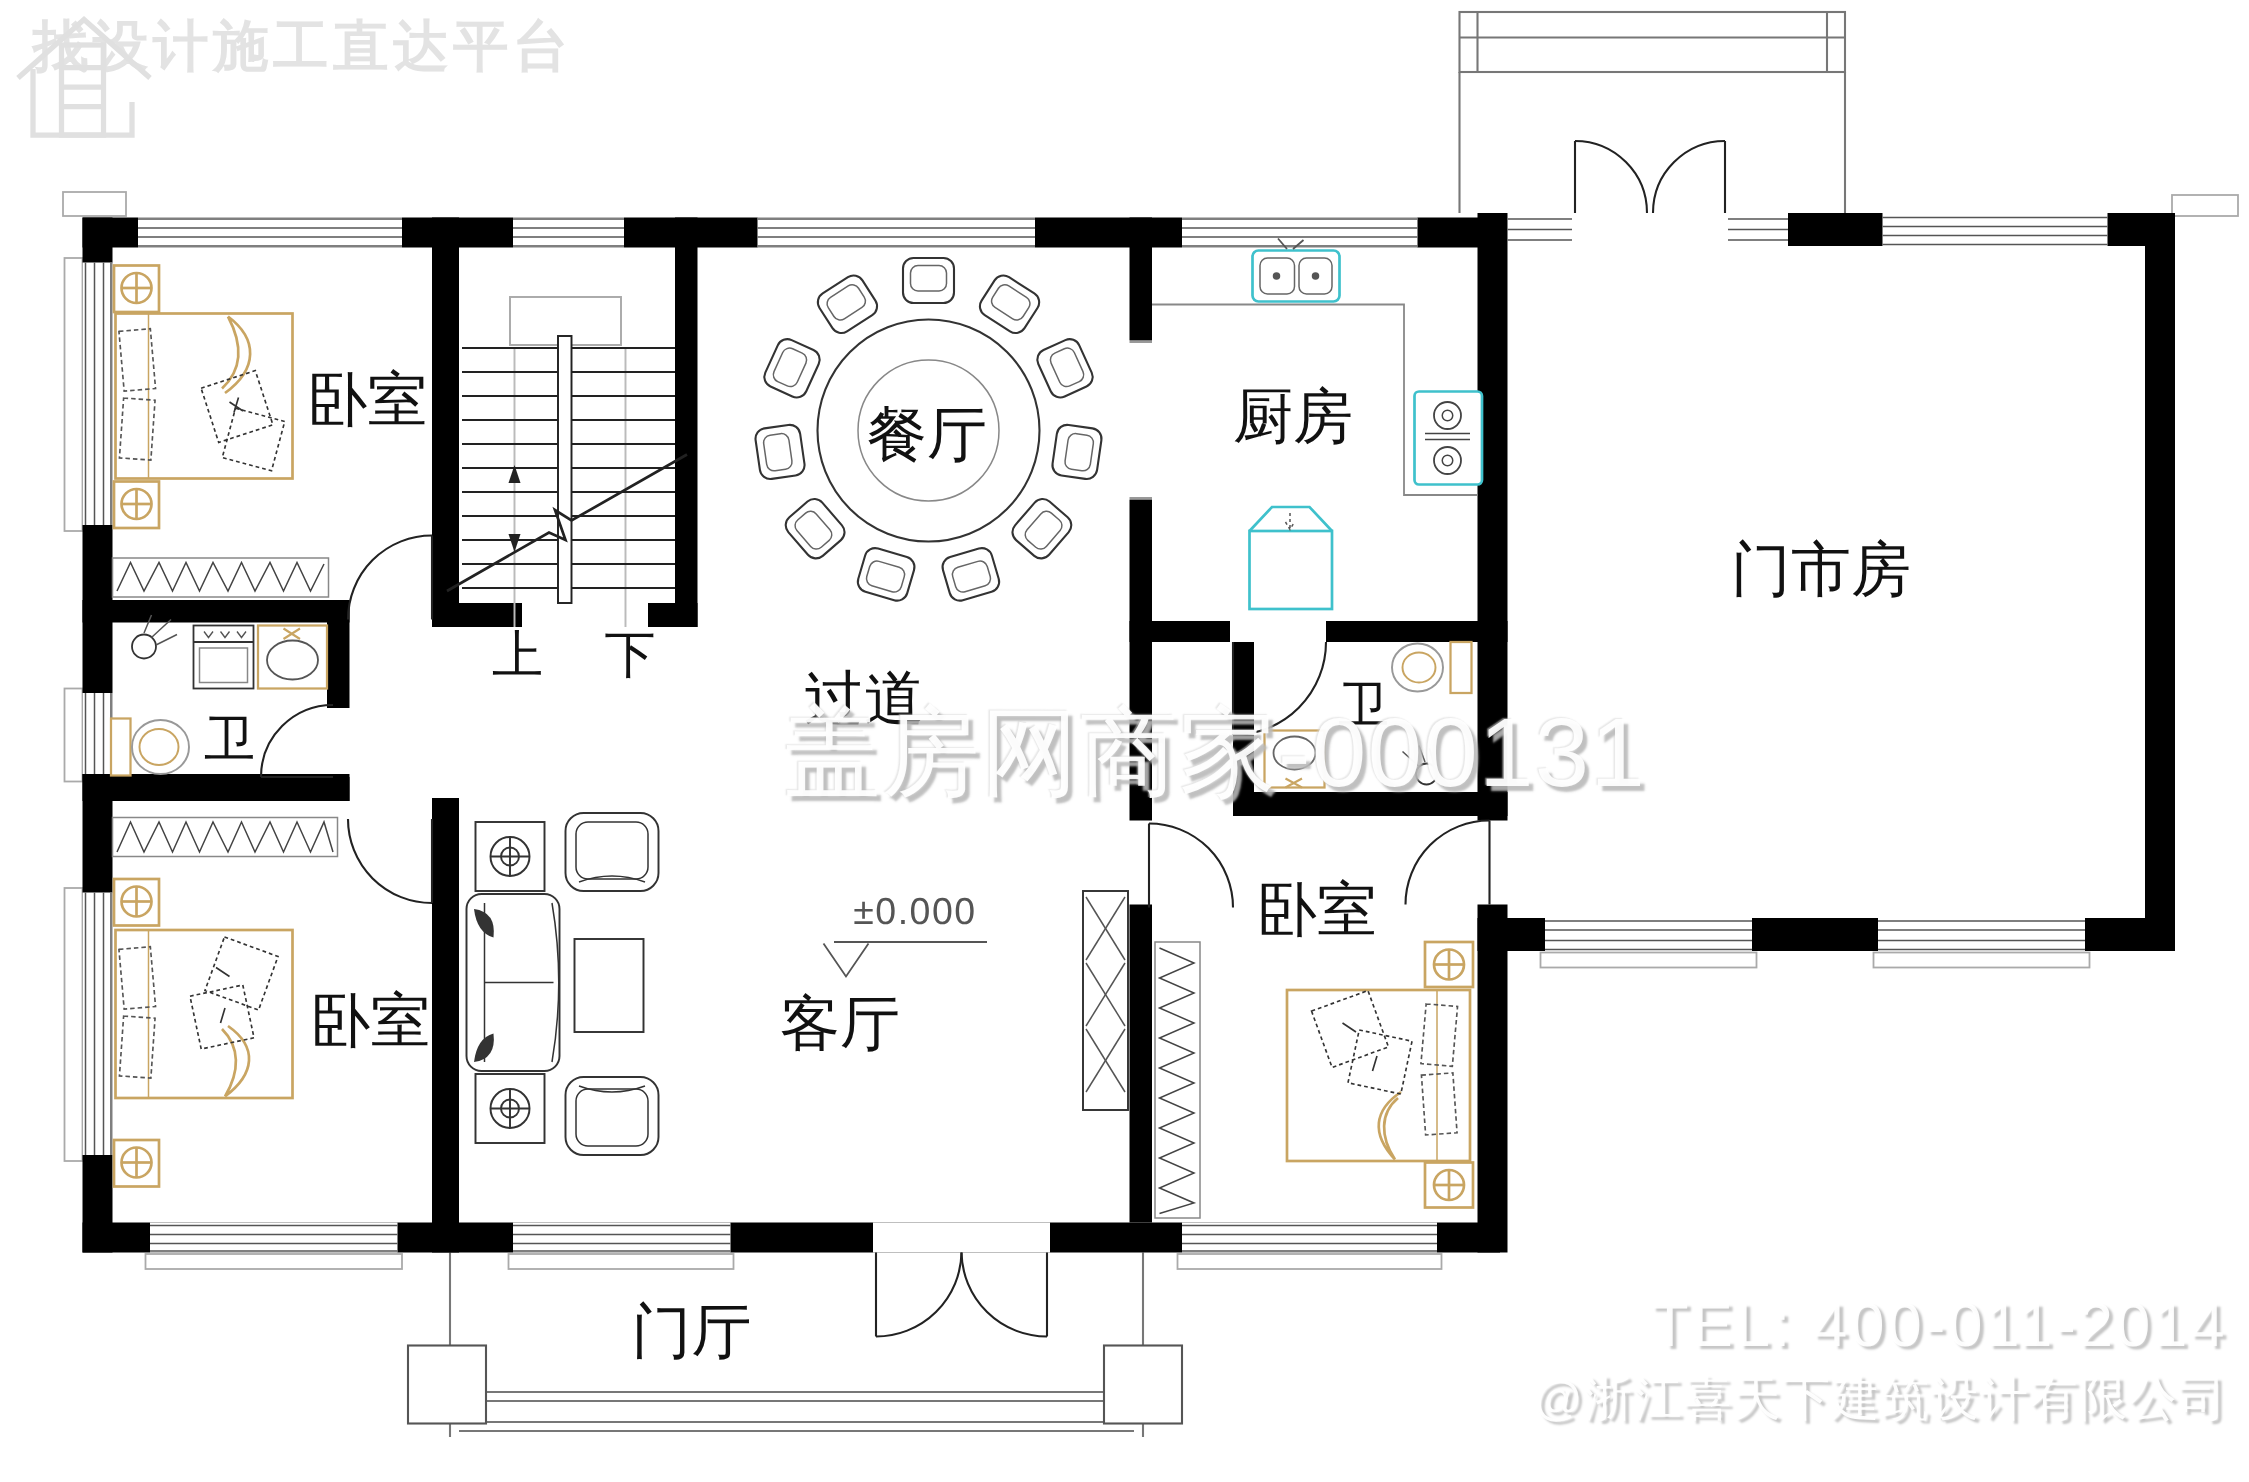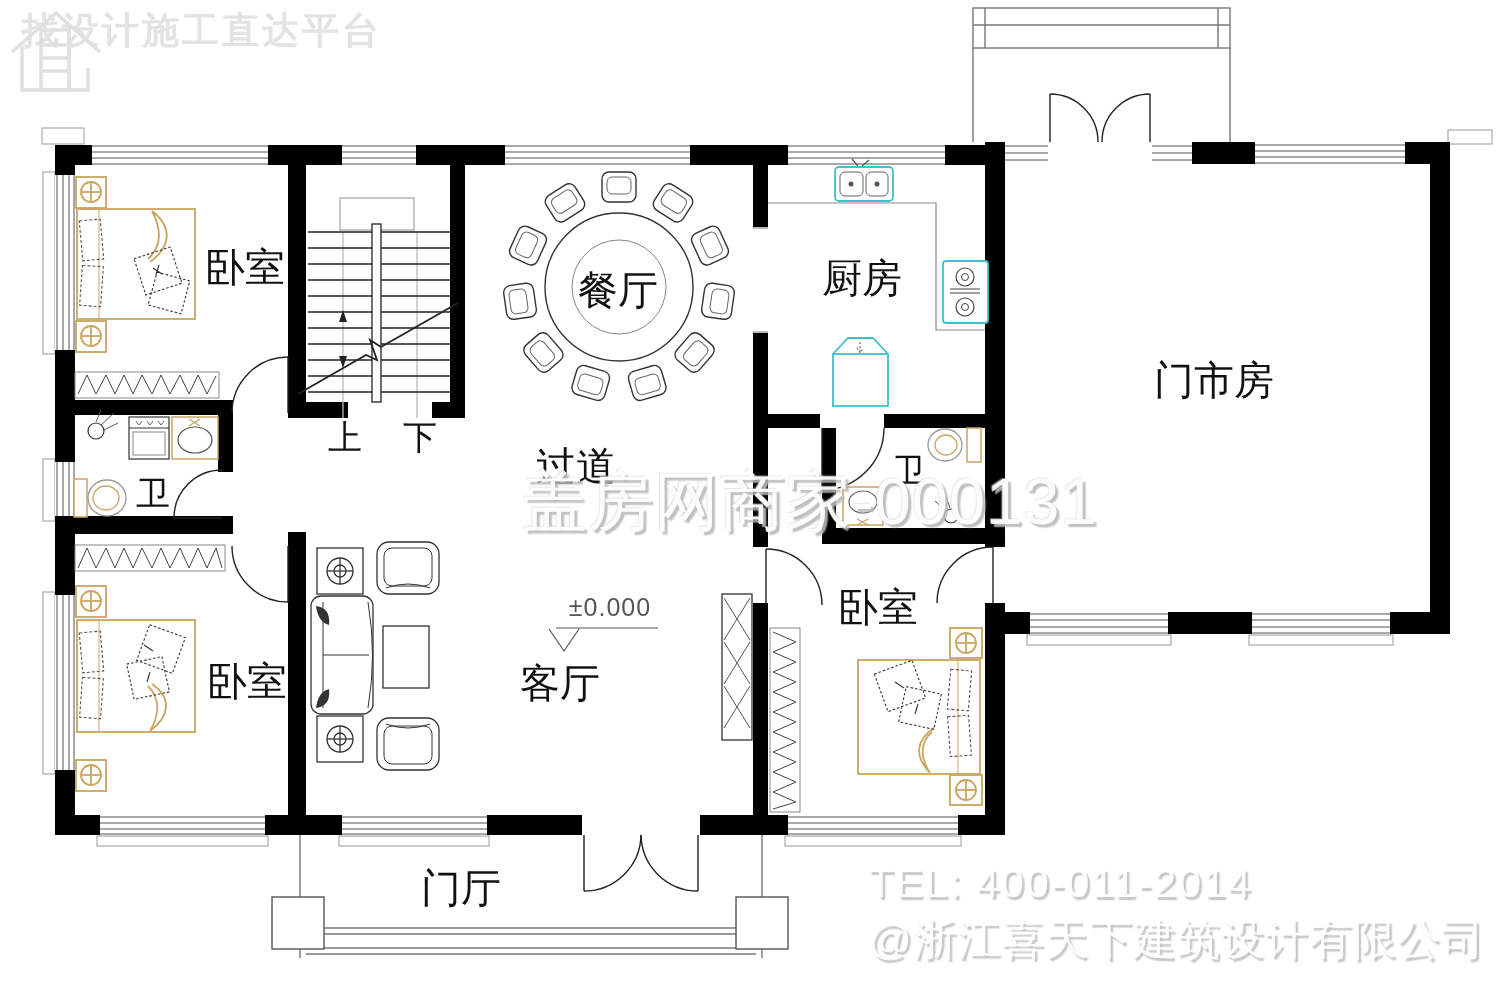--- a/index.html
+++ b/index.html
@@ -11,24 +11,24 @@
   .lbl-s{font-size:34px;}
   .lbl-e{font-size:25px;fill:#555;font-weight:400;letter-spacing:1px;}
   
   .logo{position:absolute;left:8px;top:6px;display:flex;align-items:flex-start;color:#e2e2e2;}
   .logo-text{margin-left:14px;}
   .logo-title{font-size:37px;font-weight:700;letter-spacing:3px;color:#e3e3e3;}
   .logo-sub{font-size:22px;margin-top:8px;letter-spacing:1px;color:#e8e8e8;}
   .wm-center{position:absolute;left:522px;top:458px;font-size:65px;letter-spacing:1px;
       color:rgba(255,255,255,0.93);font-weight:400;white-space:nowrap;
       text-shadow:3px 3px 1.5px rgba(185,185,185,0.9), -1px -1px 1px rgba(215,215,215,0.6);}
-  .contact{position:absolute;right:14px;top:860px;text-align:left;color:rgba(255,255,255,0.95);
+  .contact{position:absolute;right:14px;top:860px;text-align:right;color:rgba(255,255,255,0.95);
       text-shadow:2.5px 2.5px 1.5px #c5c5c5;white-space:nowrap;}
   .contact-tel{font-size:41px;letter-spacing:2px;}
-  .contact-co{font-size:43px;margin-top:4px;letter-spacing:1px;}
+  .contact-co{font-size:32px;margin-top:4px;letter-spacing:1px;}
 </style>
 </head>
 <body>
 
 <div class="stage">
 <svg width="1499" height="988" viewBox="0 0 1499 988">
 
   <g fill="none" stroke="#aaa" stroke-width="1.2">
     <rect x="43" y="172" width="12" height="182"></rect>
     <rect x="43" y="459" width="12" height="62"></rect>

